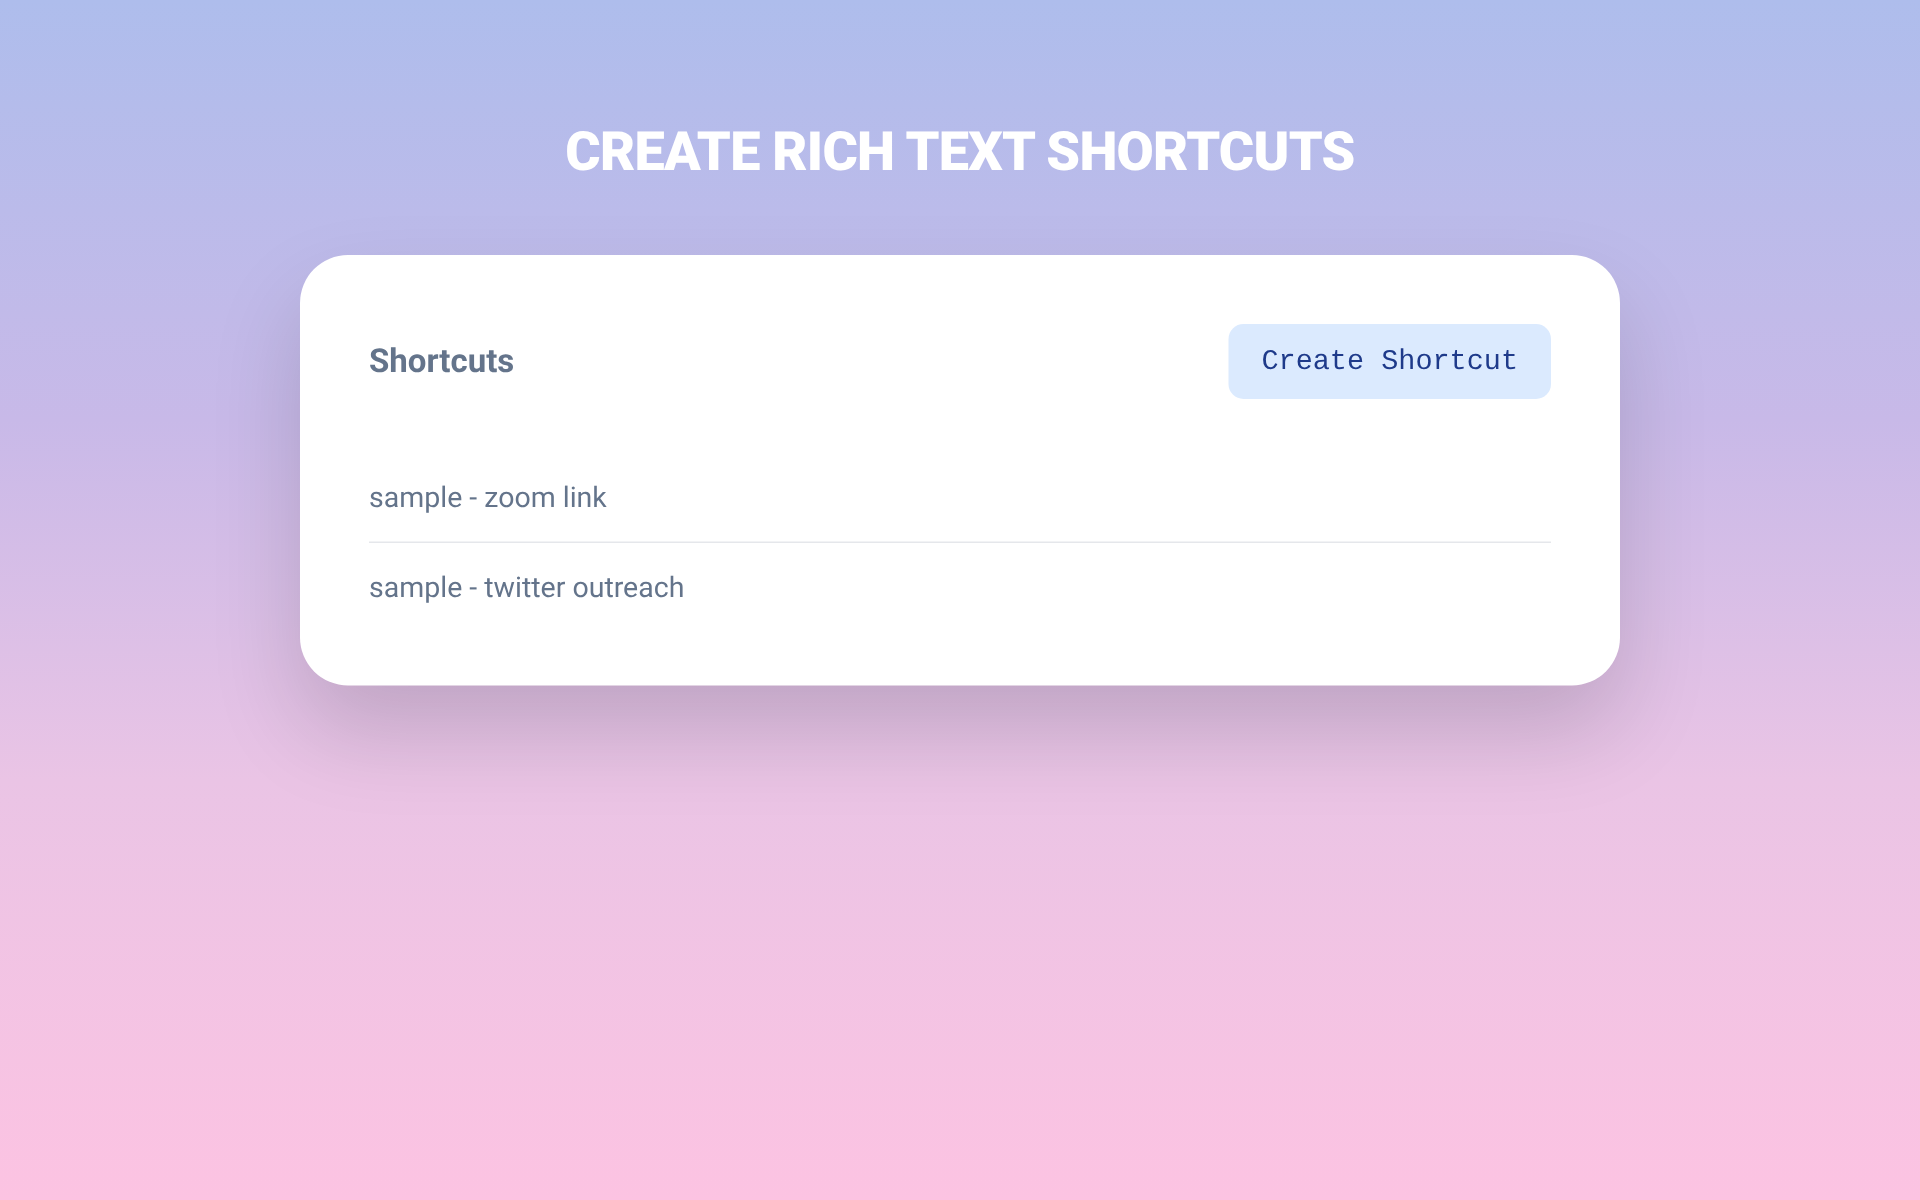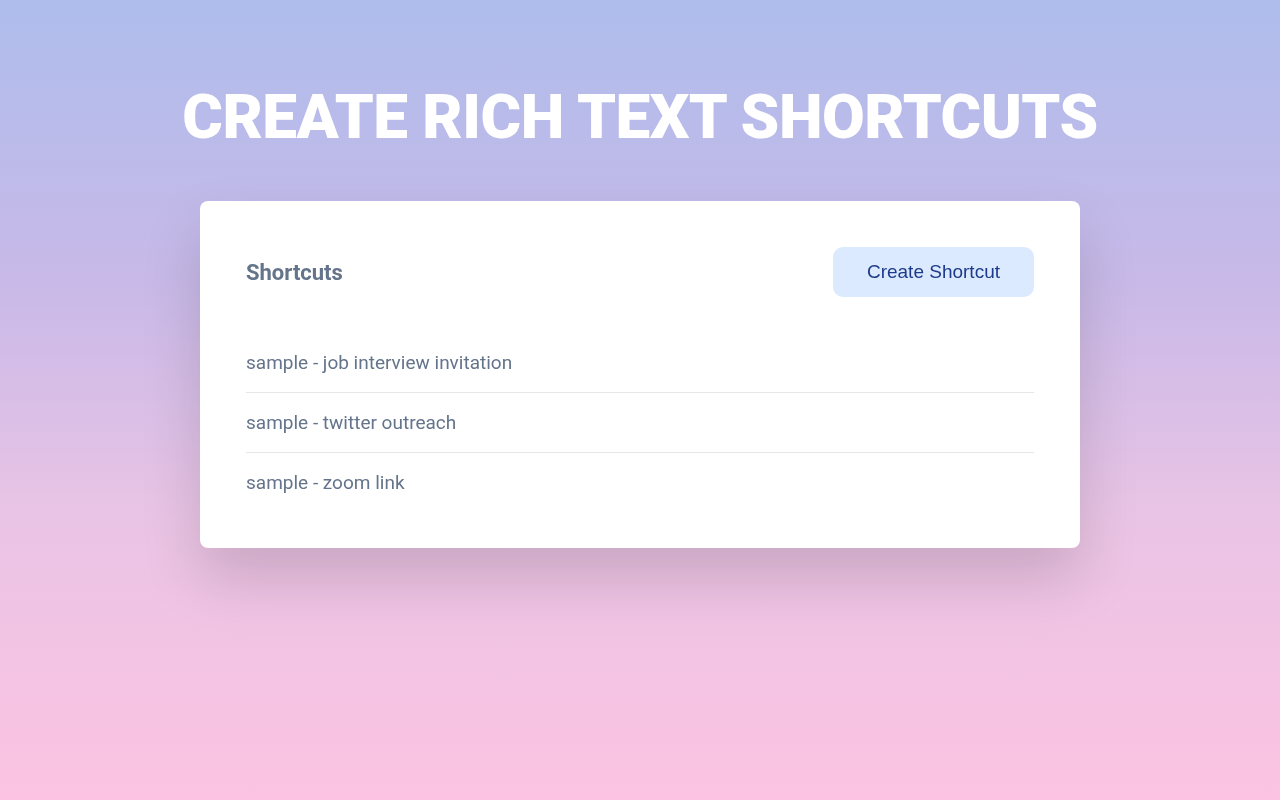--- a/index.html
+++ b/index.html
@@ -9,56 +9,56 @@
   }
   body {
     width: 1280px;
     height: 800px;
     background: linear-gradient(180deg, #aebdec 0%, #c8b9e8 35%, #eac4e5 65%, #fcc3e2 100%);
     font-family: -apple-system, BlinkMacSystemFont, "Segoe UI", Roboto, "Helvetica Neue", Arial, sans-serif;
     overflow: hidden;
   }
   .page-title {
     text-align: center;
-    font-size: 62px;
+    font-size: 36px;
     font-weight: 900;
     color: #ffffff;
     letter-spacing: -0.5px;
     padding-top: 80px;
     text-transform: uppercase;
   }
   .card {
     width: 880px;
     margin: 48px auto 0;
     background: #ffffff;
-    border-radius: 8px;
+    border-radius: 32px;
     padding: 46px 46px 36px;
     box-shadow: 0 30px 60px rgba(0,0,0,0.15);
   }
   .card-header {
     display: flex;
     align-items: center;
     justify-content: space-between;
     margin-bottom: 36px;
   }
   .card-title {
     font-size: 22px;
     font-weight: 700;
     color: #64748b;
   }
   .create-btn {
     background: #dbeafe;
     color: #1e3a8a;
     border: none;
     border-radius: 10px;
-    padding: 14px 34px;
+    padding: 14px 22px;
     font-size: 19px;
     font-weight: 500;
     cursor: pointer;
-    font-family: Liberation Sans, sans-serif;
+    font-family: Liberation Mono, monospace;
     text-align: right;
   }
   .shortcut-list {
     list-style: none;
   }
   .shortcut-item {
     padding: 18px 0;
     font-size: 19px;
     color: #64748b;
     border-bottom: 1px solid #e5e7eb;
@@ -73,22 +73,19 @@
 
 <h1 class="page-title">Create Rich Text Shortcuts</h1>
 
 <div class="card">
   <div class="card-header">
     <div class="card-title">Shortcuts</div>
     <button class="create-btn">Create Shortcut</button>
   </div>
   <ul class="shortcut-list">
     <li class="shortcut-item">
-      <span>sample - job interview invitation</span>
+      <span>sample - zoom link</span>
     </li>
     <li class="shortcut-item">
       <span>sample - twitter outreach</span>
-    </li>
-    <li class="shortcut-item">
-      <span>sample - zoom link</span>
     </li>
   </ul>
 </div>
 
 </body></html>

